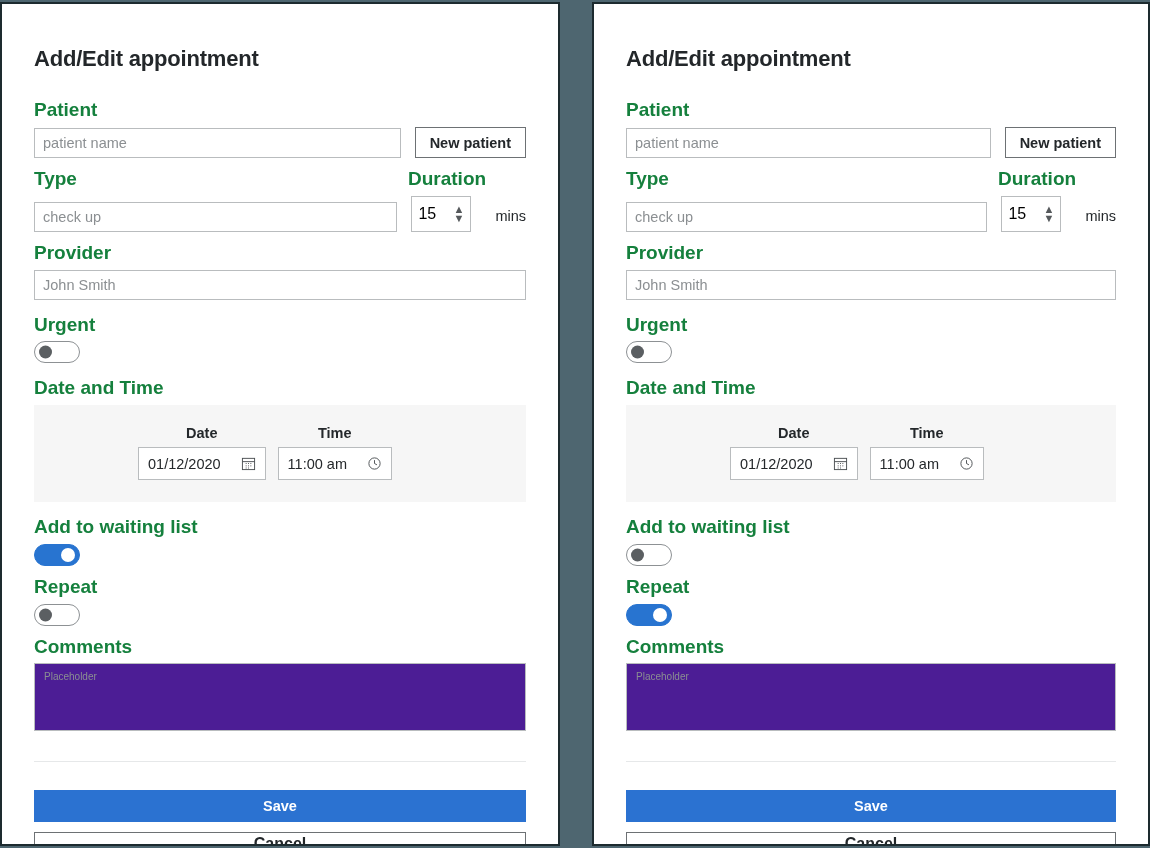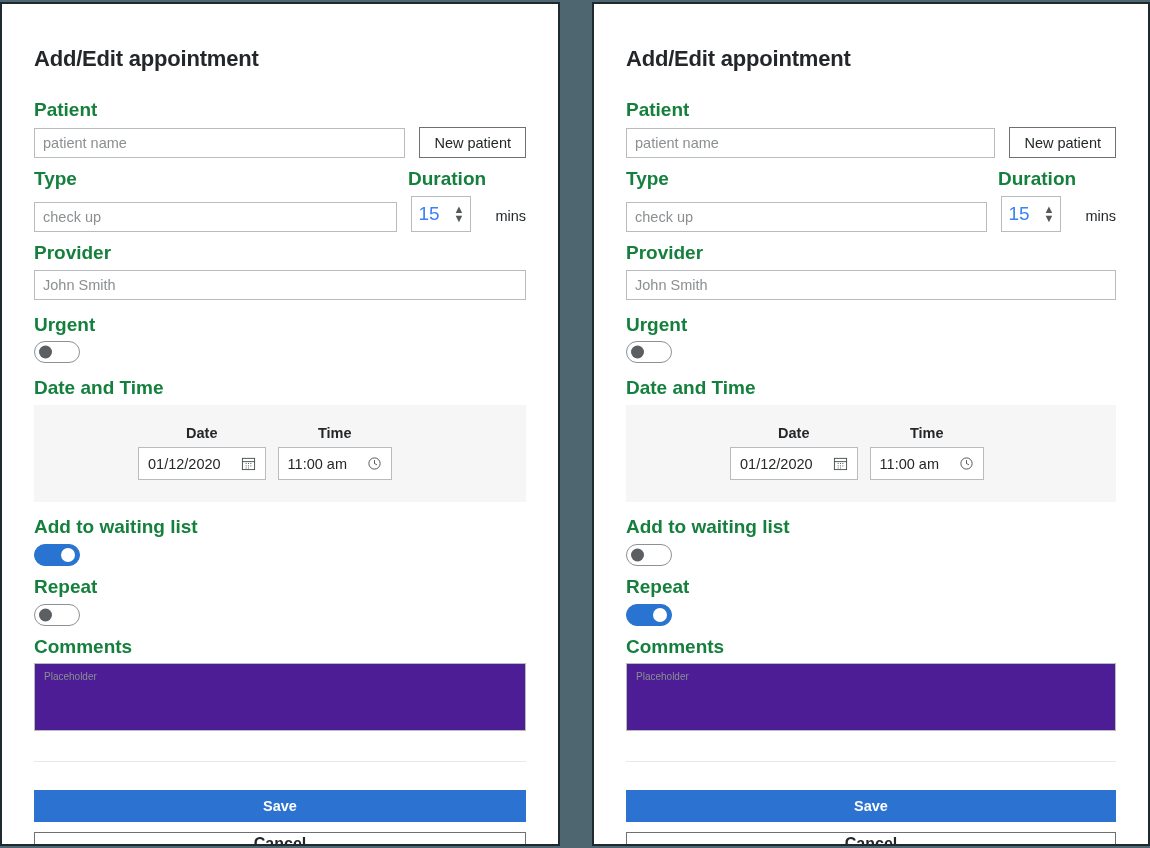--- a/index.html
+++ b/index.html
@@ -89,21 +89,21 @@
     color: #8b8f92;
     width: 100%;
   }
 
   .btn-outline {
     box-sizing: border-box;
     height: 31px;
     border: 1px solid #6d7174;
     background: #fff;
     font-size: 14.5px;
-    font-weight: normal;
+    font-weight: bold;
     color: #23272a;
     padding: 0 14px;
     display: inline-flex;
     align-items: center;
     justify-content: center;
     cursor: pointer;
     white-space: nowrap;
   }
 
   
@@ -112,22 +112,22 @@
     width: 60px;
     height: 36px;
     border: 1px solid #b9bcbe;
     background: #fff;
     display: flex;
     align-items: center;
     padding: 0 6px;
     position: relative;
   }
   .spinner .num {
-    font-size: 19px;
-    color: #3b82f6;
+    font-size: 16px;
+    color: #000000;
     flex: 1 1 auto;
   }
   .spinner .arrows {
     display: flex;
     flex-direction: column;
     justify-content: center;
     gap: 3px;
     color: #55595c;
   }
   .spinner .arrows span {

